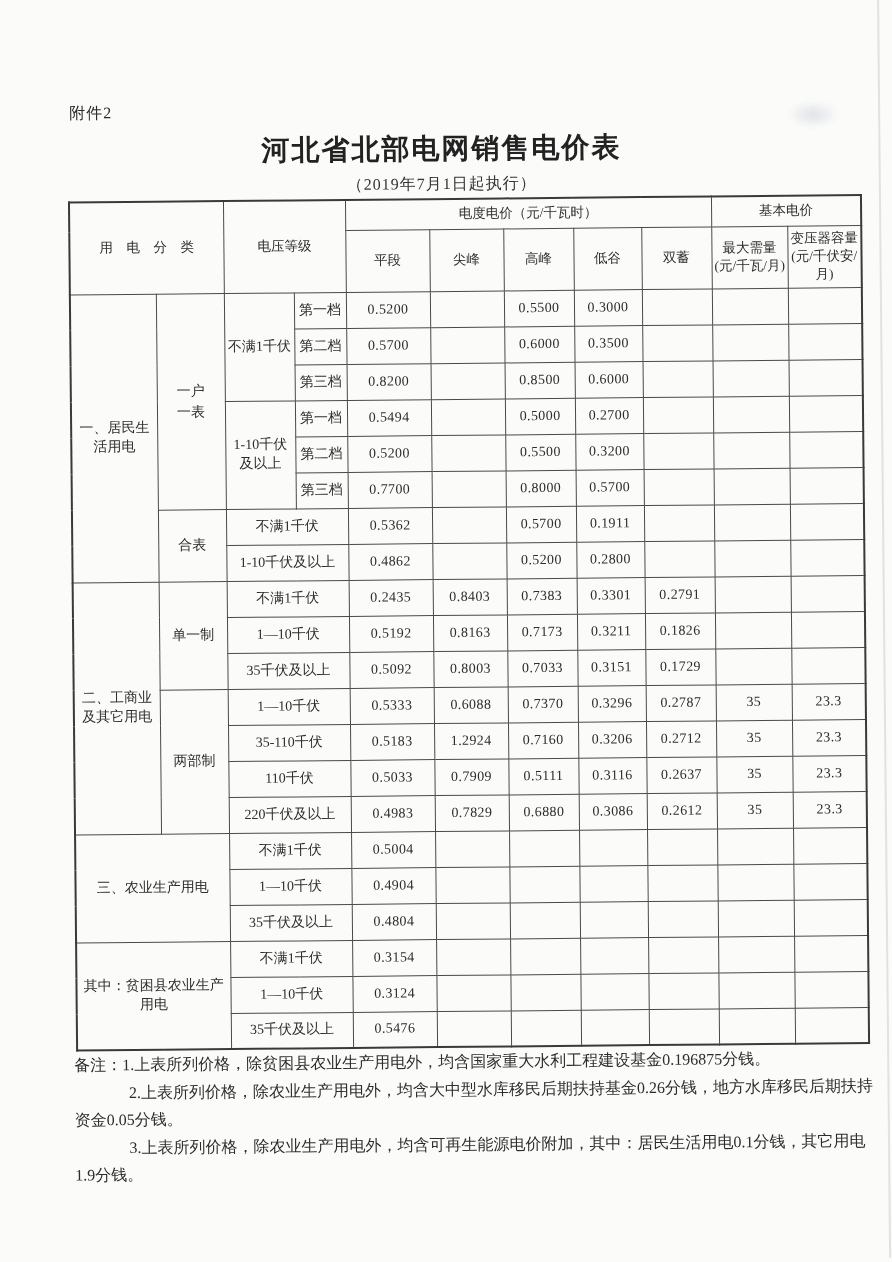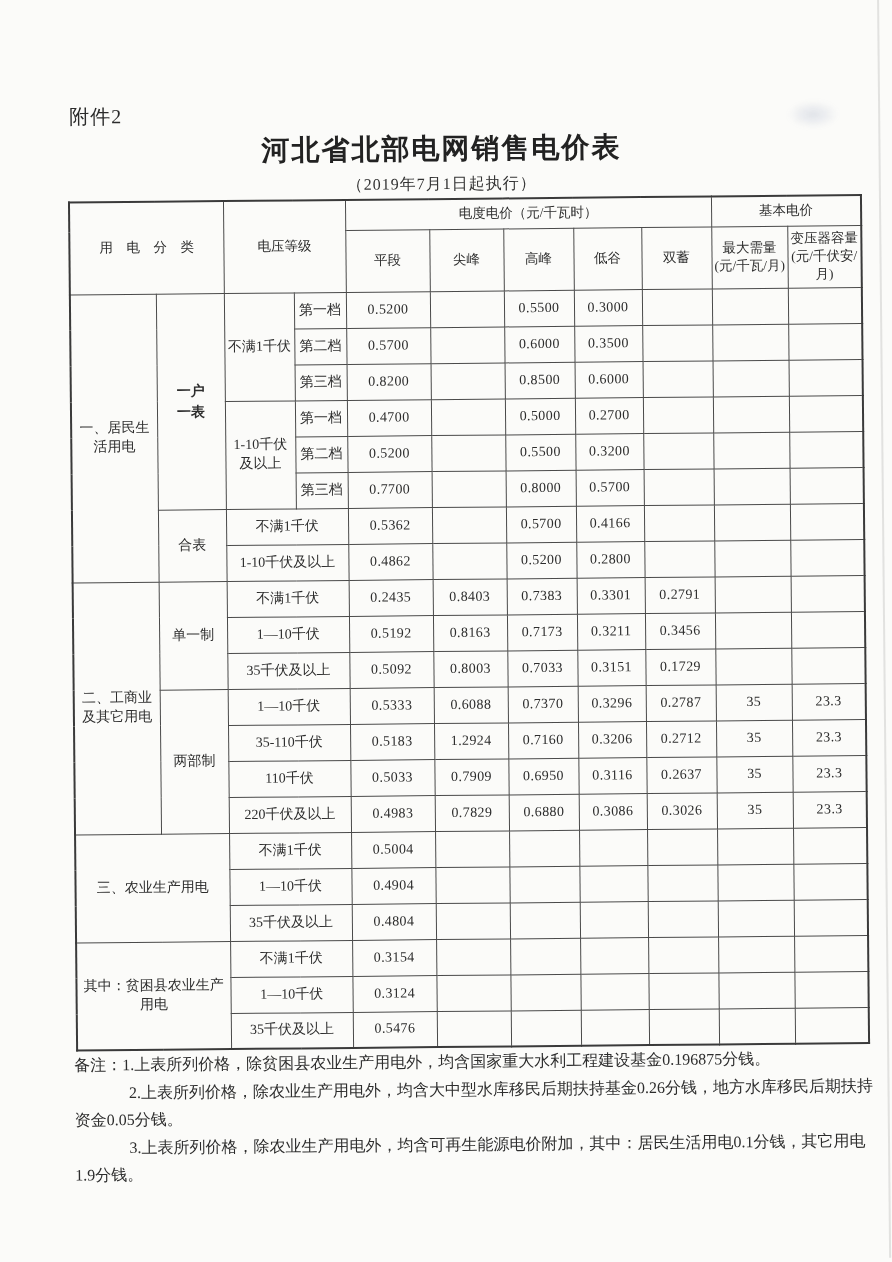--- a/index.html
+++ b/index.html
@@ -11,21 +11,21 @@
     color:#2b2b2b;
     position:relative;
   }
   .content{
     position:absolute;left:0;top:0;width:892px;
     transform:rotate(-0.55deg);
     transform-origin:446px 620px;
   }
   .attachment{
     position:absolute;left:74px;top:100px;
-    font-size:20px;letter-spacing:1px;
+    font-size:16px;letter-spacing:1px;
   }
   .title-block{position:absolute;left:0;top:130px;width:892px;text-align:center;}
   .doc-title{
     font-size:28px;font-weight:bold;letter-spacing:2px;
     color:#222;
   }
   .doc-subtitle{
     margin-top:6px;font-size:16px;letter-spacing:1px;color:#333;
   }
   table.price{
@@ -40,21 +40,21 @@
     padding:1px 2px;
     word-break:break-all;
     line-height:1.35;
     font-weight:normal;
   }
   table.price thead tr.grp{height:30px;}
   table.price thead tr.sub{height:62px;}
   table.price thead th{font-size:13.5px;}
   table.price tbody tr{height:36px;}
   td.num{letter-spacing:.4px;}
-  .two-line{display:inline-block;width:2.2em;line-height:1.5;font-weight:bold;}
+  .two-line{display:inline-block;width:2.2em;line-height:1.5;}
   .cat{font-size:14px;}
   
   .smudge{
     position:absolute;left:792px;top:104px;width:52px;height:28px;
     background:radial-gradient(ellipse at center, rgba(110,125,165,.20), rgba(110,125,165,0) 70%);
     filter:blur(2px);
   }
   .edge-line{
     position:absolute;right:7px;top:0;width:2px;height:1262px;
     background:rgba(160,160,160,.28);
@@ -143,21 +143,21 @@
         <td class="num"></td>
         <td class="num">0.8500</td>
         <td class="num">0.6000</td>
         <td class="num"></td>
         <td class="num"></td>
         <td class="num"></td>
       </tr>
       <tr>
         <td rowspan="3">1-10千伏及以上</td>
         <td>第一档</td>
-        <td class="num">0.4700</td>
+        <td class="num">0.5494</td>
         <td class="num"></td>
         <td class="num">0.5000</td>
         <td class="num">0.2700</td>
         <td class="num"></td>
         <td class="num"></td>
         <td class="num"></td>
       </tr>
       <tr>
         <td>第二档</td>
         <td class="num">0.5200</td>
@@ -177,21 +177,21 @@
         <td class="num"></td>
         <td class="num"></td>
         <td class="num"></td>
       </tr>
       <tr>
         <td rowspan="2">合表</td>
         <td colspan="2">不满1千伏</td>
         <td class="num">0.5362</td>
         <td class="num"></td>
         <td class="num">0.5700</td>
-        <td class="num">0.4166</td>
+        <td class="num">0.1911</td>
         <td class="num"></td>
         <td class="num"></td>
         <td class="num"></td>
       </tr>
       <tr>
         <td colspan="2">1-10千伏及以上</td>
         <td class="num">0.4862</td>
         <td class="num"></td>
         <td class="num">0.5200</td>
         <td class="num">0.2800</td>
@@ -211,21 +211,21 @@
         <td class="num">0.2791</td>
         <td class="num"></td>
         <td class="num"></td>
       </tr>
       <tr>
         <td colspan="2">1—10千伏</td>
         <td class="num">0.5192</td>
         <td class="num">0.8163</td>
         <td class="num">0.7173</td>
         <td class="num">0.3211</td>
-        <td class="num">0.3456</td>
+        <td class="num">0.1826</td>
         <td class="num"></td>
         <td class="num"></td>
       </tr>
       <tr>
         <td colspan="2">35千伏及以上</td>
         <td class="num">0.5092</td>
         <td class="num">0.8003</td>
         <td class="num">0.7033</td>
         <td class="num">0.3151</td>
         <td class="num">0.1729</td>
@@ -250,33 +250,33 @@
         <td class="num">0.7160</td>
         <td class="num">0.3206</td>
         <td class="num">0.2712</td>
         <td class="num">35</td>
         <td class="num">23.3</td>
       </tr>
       <tr>
         <td colspan="2">110千伏</td>
         <td class="num">0.5033</td>
         <td class="num">0.7909</td>
-        <td class="num">0.6950</td>
+        <td class="num">0.5111</td>
         <td class="num">0.3116</td>
         <td class="num">0.2637</td>
         <td class="num">35</td>
         <td class="num">23.3</td>
       </tr>
       <tr>
         <td colspan="2">220千伏及以上</td>
         <td class="num">0.4983</td>
         <td class="num">0.7829</td>
         <td class="num">0.6880</td>
         <td class="num">0.3086</td>
-        <td class="num">0.3026</td>
+        <td class="num">0.2612</td>
         <td class="num">35</td>
         <td class="num">23.3</td>
       </tr>
 
       <tr>
         <td colspan="2" rowspan="3" class="cat">三、农业生产用电</td>
         <td colspan="2">不满1千伏</td>
         <td class="num">0.5004</td>
         <td class="num"></td>
         <td class="num"></td>

